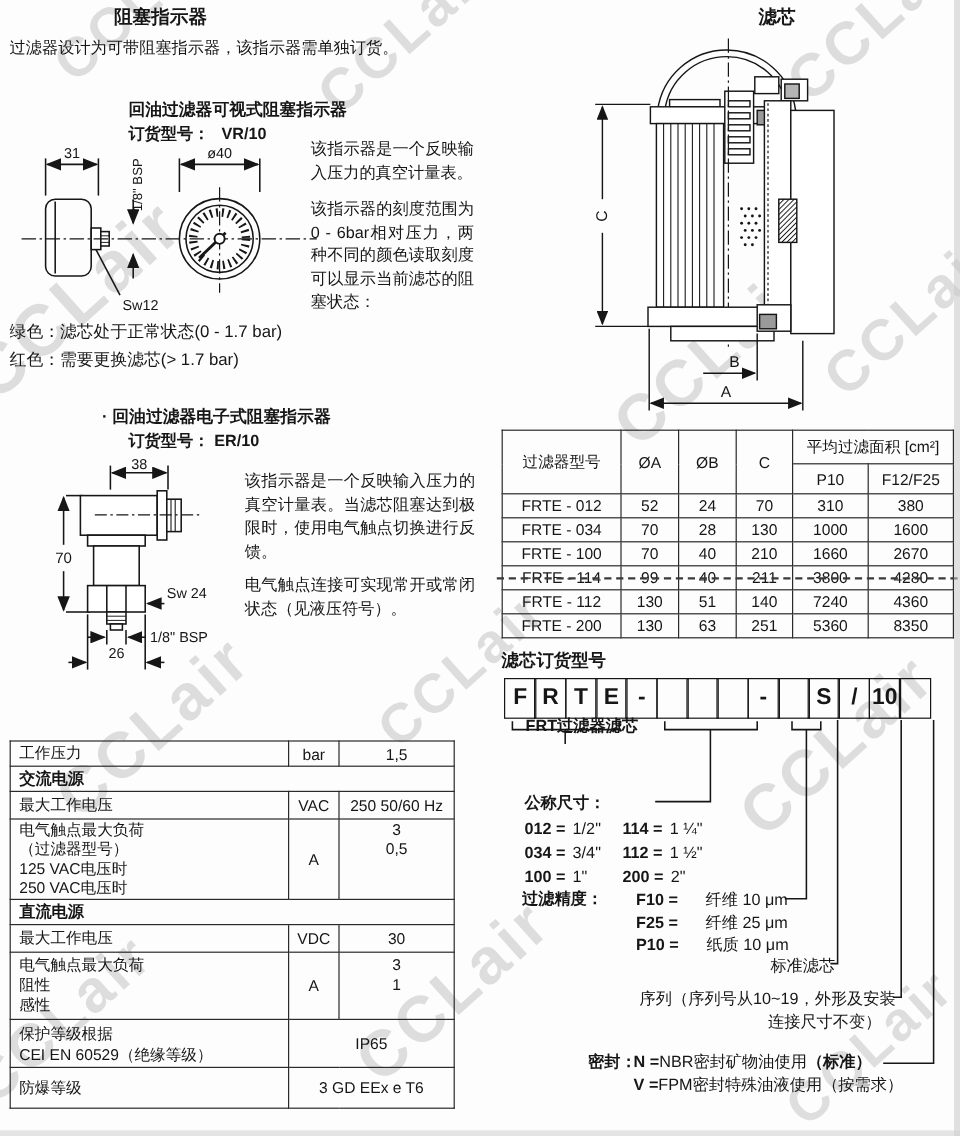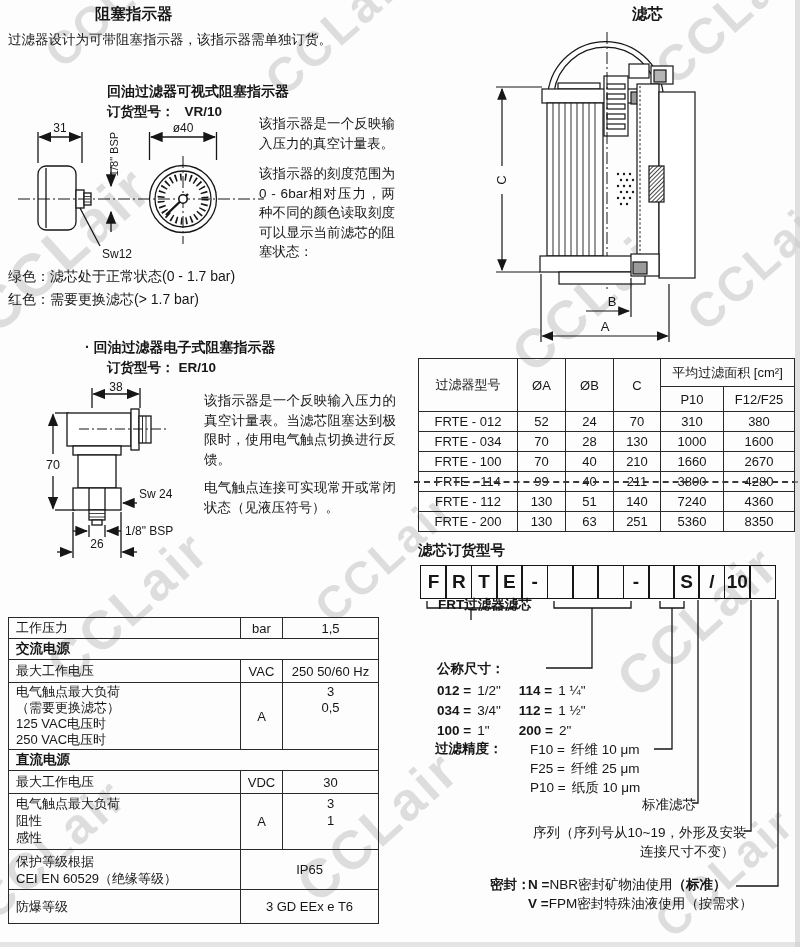--- a/index.html
+++ b/index.html
@@ -45,21 +45,21 @@
   .code-row{position:absolute;display:flex}
   .code-box{width:25px;height:32px;border:1.7px solid #161616;margin-left:-1.7px;
       font-size:19px;font-weight:700;text-align:center;line-height:32px;background:transparent}
   .code-row .code-box:first-child{margin-left:0}
   .olabel{font-size:13.5px;white-space:nowrap}
   .b{font-weight:700}
   .opt-grid{display:grid;grid-template-columns:auto auto;column-gap:18px;row-gap:1px;
       font-size:13.5px;line-height:19px}
   .opt-grid .oc{font-weight:700;margin-right:6px}
   .glist{font-size:13.5px;line-height:19px}
-  .glist .oc{font-weight:400;margin-right:6px}
+  .glist .oc{font-weight:700;margin-right:23px}
 </style>
 </head>
 <body>
 
 <span class="wm" style="left:30px;top:-25px;font-size:46px">CCLair</span>
 <span class="wm" style="left:250px;top:0px;font-size:48px">CCLair</span>
 <span class="wm" style="left:640px;top:-15px;font-size:50px">CCLair</span>
 <span class="wm" style="left:-45px;top:215px;font-size:60px">CCLair</span>
 <span class="wm" style="left:495px;top:265px;font-size:54px">CCLair</span>
 <span class="wm" style="left:672px;top:235px;font-size:48px">CCLair</span>
@@ -203,21 +203,21 @@
           <td colspan="3">交流电源</td>
         </tr>
     <tr style="height:23px">
       <td>最大工作电压</td>
       <td class="unit">VAC</td>
       <td class="val">250 50/60 Hz</td>
     </tr>
     <tr class="ml" style="height:66px">
       <td>
         <div class="ln">电气触点最大负荷</div>
-        <div class="ln">（需要更换滤芯）</div>
+        <div class="ln">（过滤器型号）</div>
         <div class="ln">125 VAC电压时</div>
         <div class="ln">250 VAC电压时</div>
       </td>
       <td class="unit" style="vertical-align:middle">A</td>
       <td class="val">
         <div class="ln"></div>
         <div class="ln"></div>
         <div class="ln">3</div>
         <div class="ln">0,5</div>
       </td>

